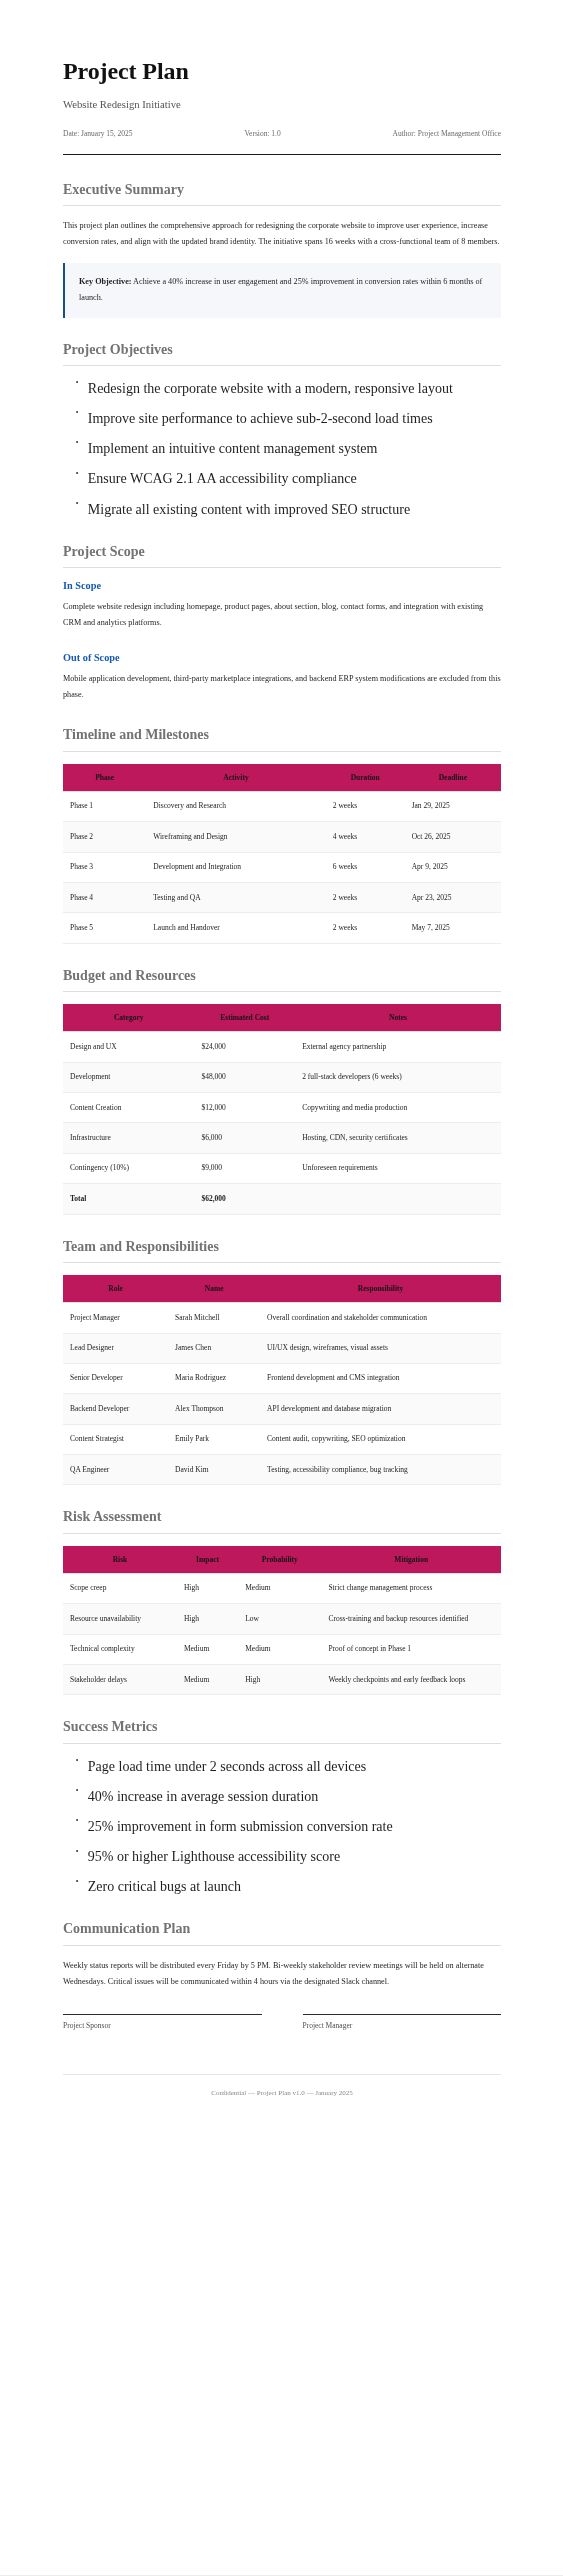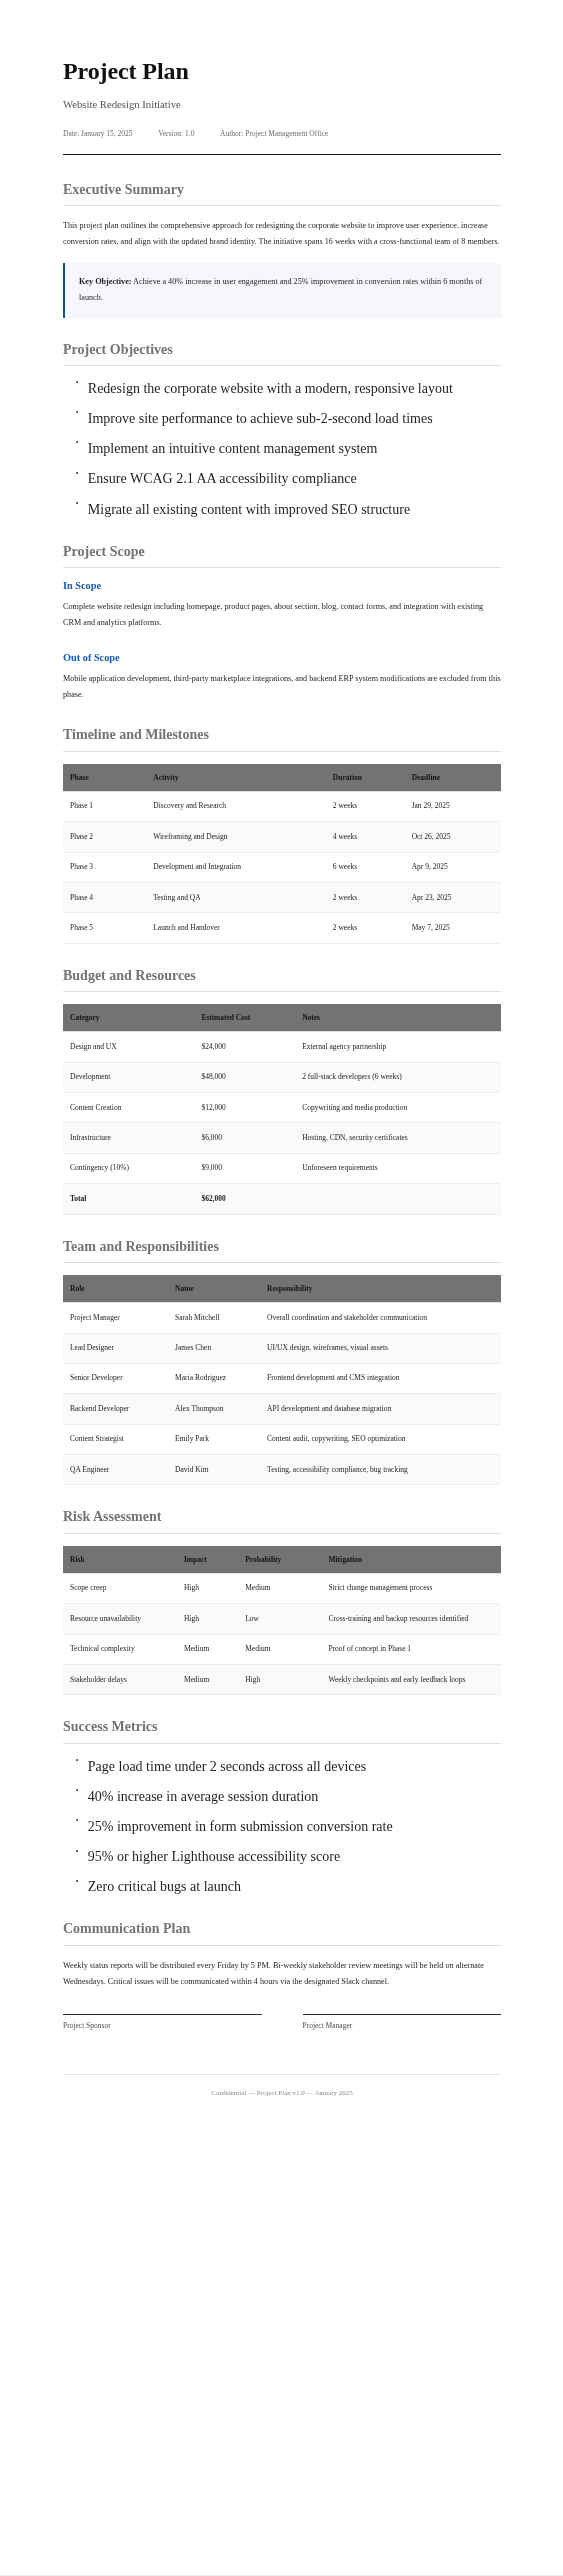--- a/index.html
+++ b/index.html
@@ -36,20 +36,21 @@
     color: #555555;
     margin: 0 0 17px 0;
     line-height: 1.3;
   }
   .doc-meta {
     font-size: 7.5px;
     color: #6a6a6a;
     display: flex;
     gap: 25.6px;
     margin: 0 0 15.6px 0;
+    justify-content: space-between;
   }
   .doc-meta span { white-space: nowrap; }
   .title-rule {
     border: 0;
     border-top: 1.4px solid #1a1a1a;
     margin: 0 0 27px 0;
   }
 
   
   .section { margin: 0 0 24px 0; }
@@ -120,22 +121,22 @@
   }
 
   
   table.doc-table {
     width: 100%;
     border-collapse: collapse;
     font-size: 7.5px;
     margin: 2.8px 0 0 0;
   }
   table.doc-table thead th {
-    background: #737373;
-    text-align: left;
+    background: #be185d;
+    text-align: center;
     font-weight: bold;
     color: #141414;
     padding: 9.2px 7px;
     border-bottom: 0.7px solid #e2e2e2;
     font-size: 7.5px;
     vertical-align: middle;
   }
   table.doc-table tbody td {
     padding: 8.5px 7px;
     border-bottom: 0.7px solid #ededed;

